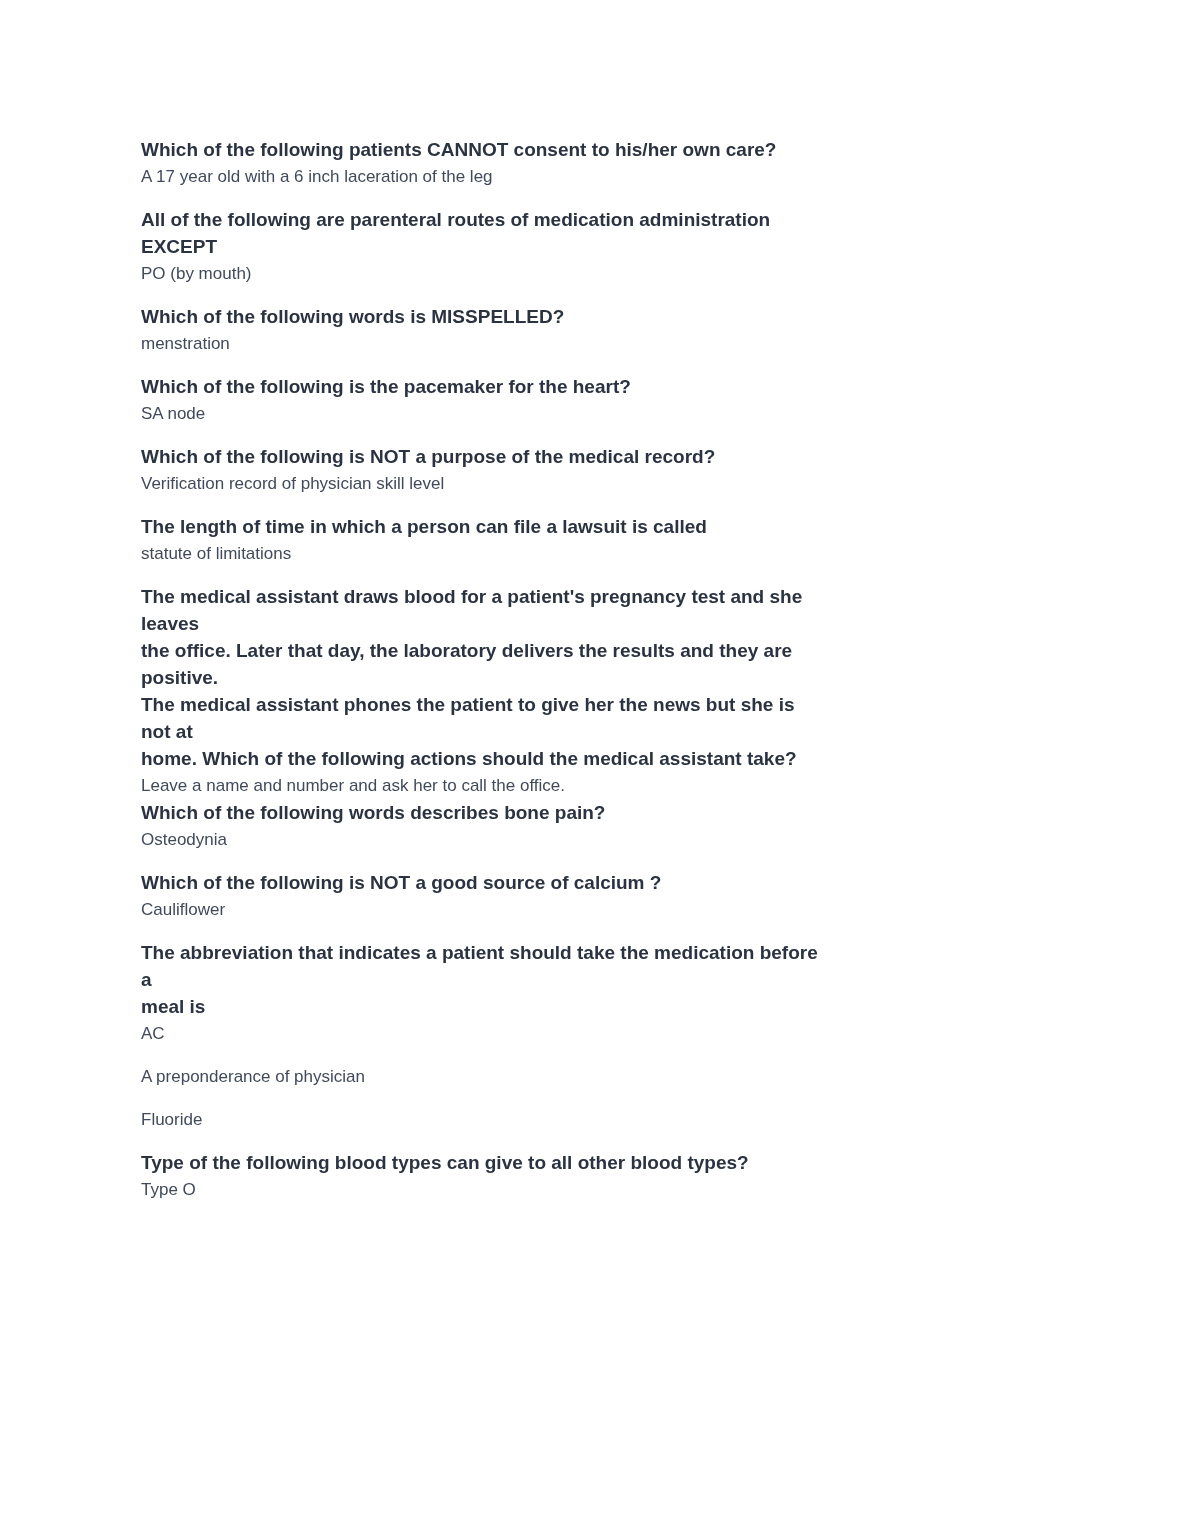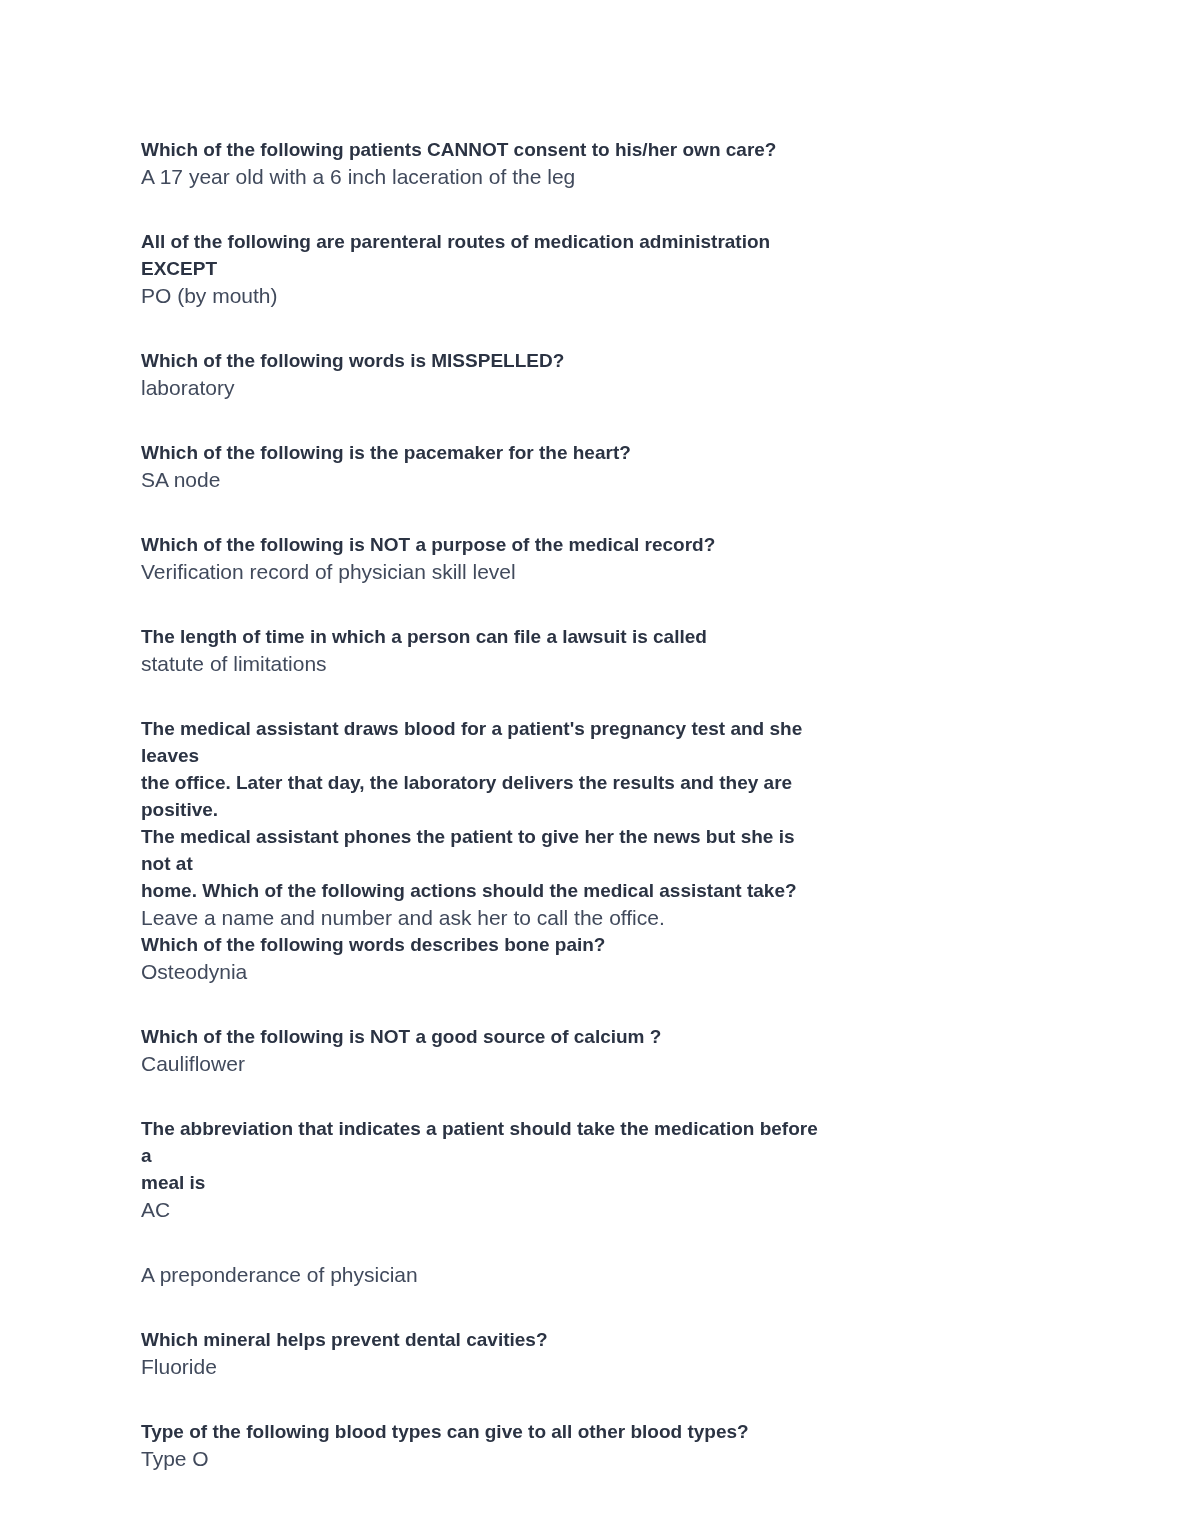--- a/index.html
+++ b/index.html
@@ -14,34 +14,34 @@
     background: var(--page-bg, #ffffff);
     box-sizing: border-box;
     padding: 136px 128px 0 141px;
     font-family: "Liberation Sans", sans-serif;
     overflow: hidden;
   }
   .qa-list {
     width: 100%;
   }
   .qa-block:not(:first-child) {
-    margin-top: 38px;
+    margin-top: 16px;
   }
   .qa-block.no-gap {
     margin-top: 0;
   }
   .question {
     font-size: 19px;
     line-height: 27px;
     font-weight: bold;
     color: var(--q-color, #2b3343);
     white-space: pre-line;
   }
   .answer {
-    font-size: 21px;
+    font-size: 17px;
     line-height: 27px;
     font-weight: normal;
     color: var(--a-color, #414a5c);
     white-space: pre-line;
   }
 </style>
 </head>
 <body>
 
 <div class="page">
@@ -51,21 +51,21 @@
     <div class="answer">A 17 year old with a 6 inch laceration of the leg</div>
   </div>
 
   <div class="qa-block">
     <div class="question">All of the following are parenteral routes of medication administration EXCEPT</div>
     <div class="answer">PO (by mouth)</div>
   </div>
 
   <div class="qa-block">
     <div class="question">Which of the following words is MISSPELLED?</div>
-    <div class="answer">laboratory</div>
+    <div class="answer">menstration</div>
   </div>
 
 
   <div class="qa-block">
     <div class="question">Which of the following is the pacemaker for the heart?</div>
     <div class="answer">SA node</div>
   </div>
 
   <div class="qa-block">
     <div class="question">Which of the following is NOT a purpose of the medical record?</div>
@@ -99,21 +99,20 @@
     <div class="question">The abbreviation that indicates a patient should take the medication before a
 meal is</div>
     <div class="answer">AC</div>
   </div>
 
   <div class="qa-block">
     <div class="answer">A preponderance of physician</div>
   </div>
 
   <div class="qa-block">
-    <div class="question">Which mineral helps prevent dental cavities?</div>
     <div class="answer">Fluoride</div>
   </div>
 
   <div class="qa-block">
     <div class="question">Type of the following blood types can give to all other blood types?</div>
     <div class="answer">Type O</div>
   </div>
 </div>
 </div>
 

